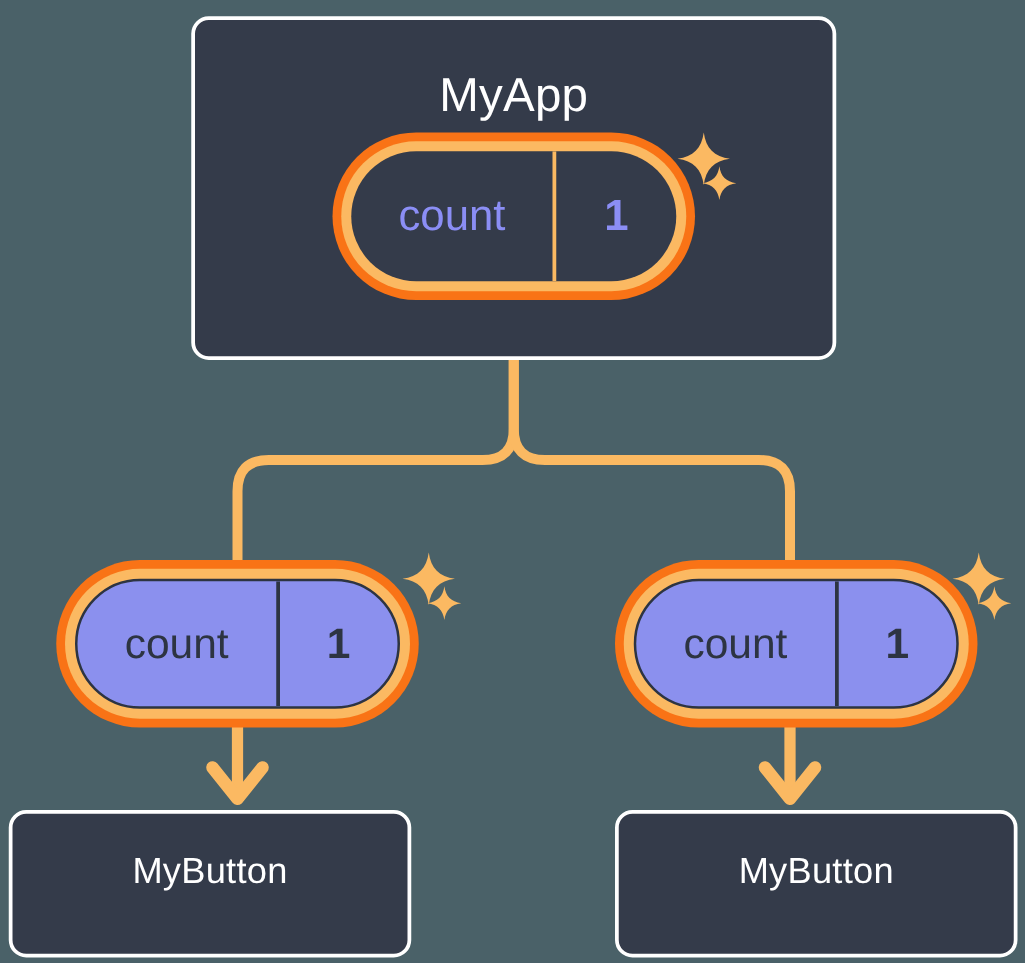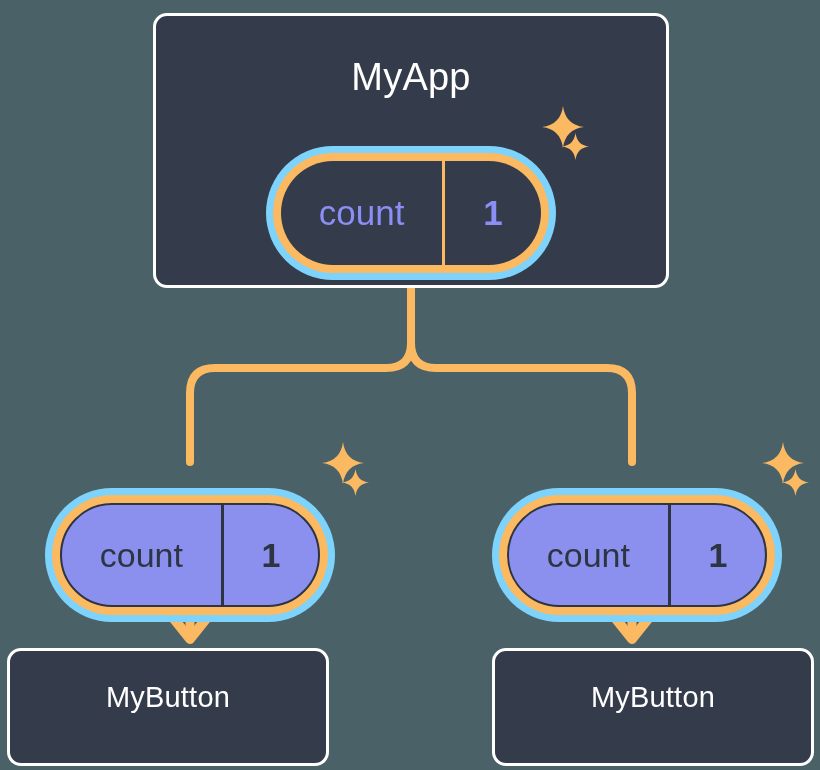--- a/index.html
+++ b/index.html
@@ -68,24 +68,23 @@
   .card-button .card-title {
     top: 30px;
     font-size: 29px;
   }
 
   
   .pill {
     position: absolute;
     box-sizing: border-box;
     border-radius: 999px;
-    background: #7dd3fc;           
+    background: #f97316;           
     padding: 7px;
     z-index: 4;
-    margin-top: 40px;
   }
   .pill-ring {
     box-sizing: border-box;
     width: 100%;
     height: 100%;
     border-radius: 999px;
     background: #fbb962;           
     padding: 8px;
     display: block;
   }

